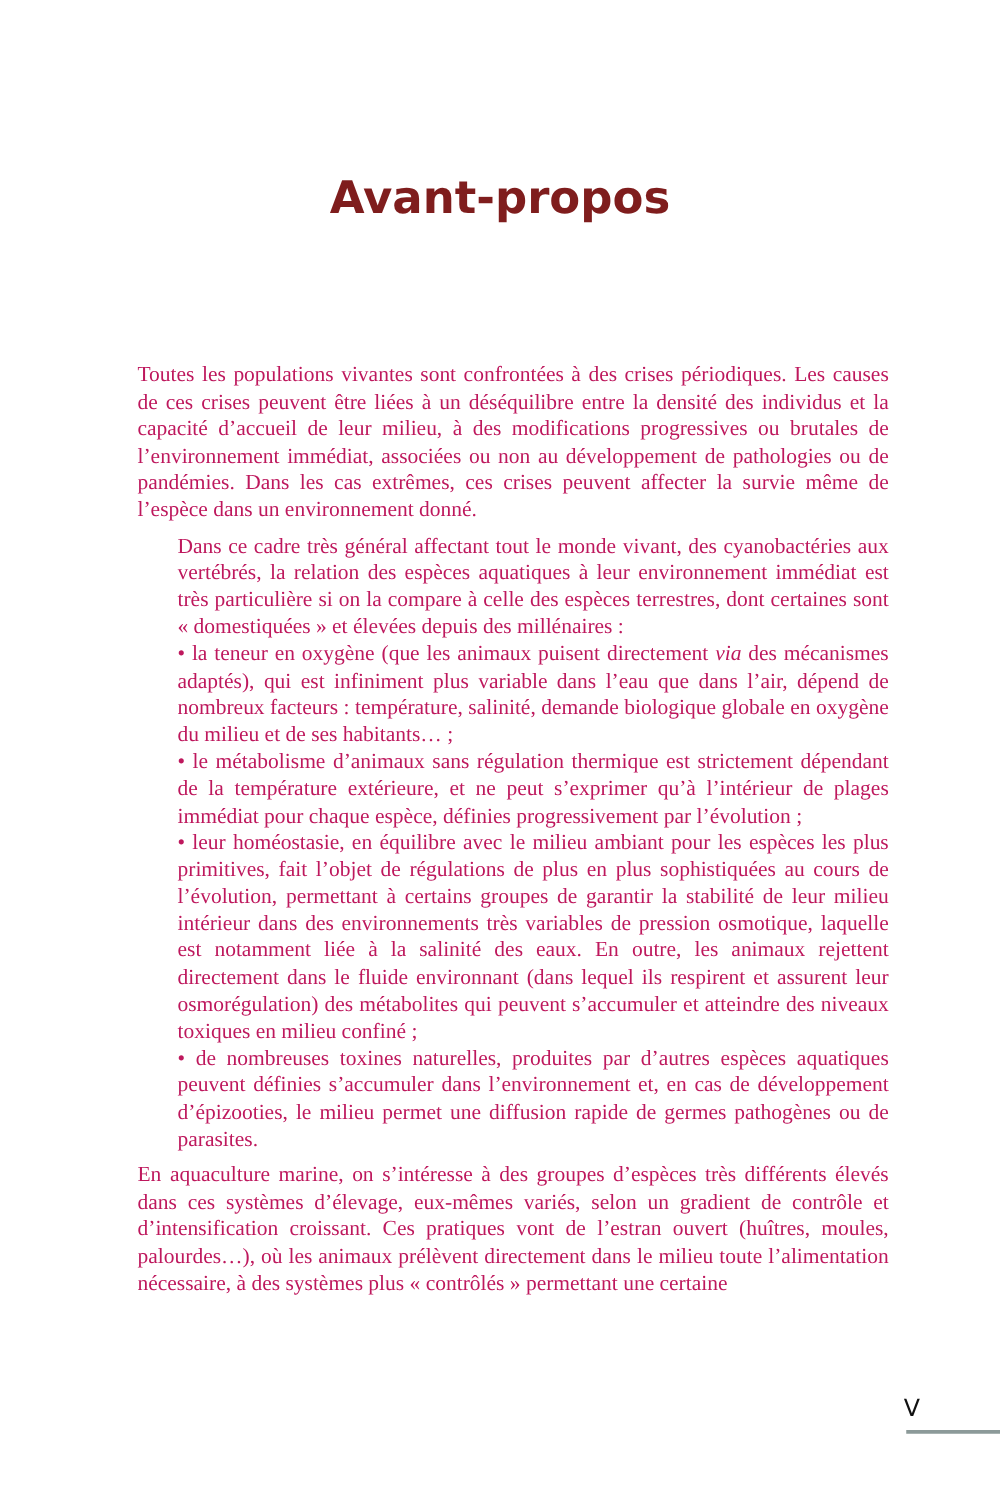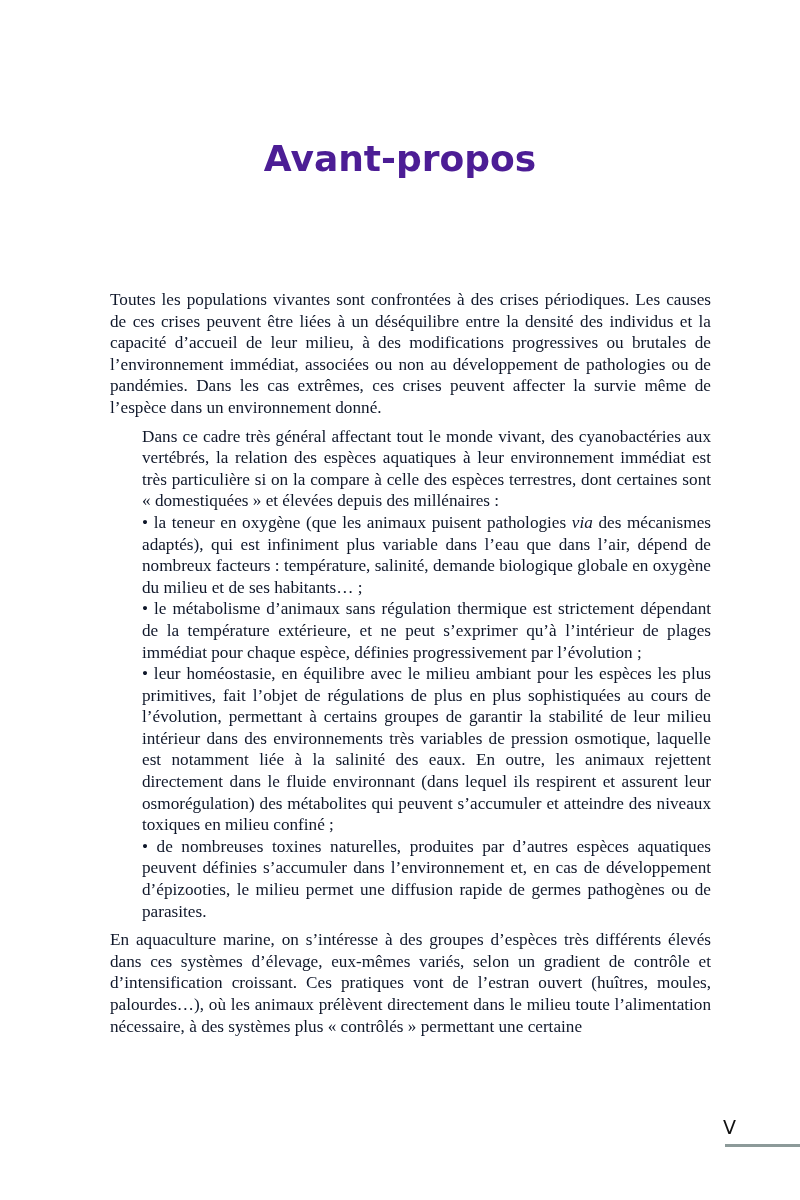--- a/index.html
+++ b/index.html
@@ -15,33 +15,33 @@
     }
     .page-title {
       position: absolute;
       top: 138px;
       left: 0;
       width: 800px;
       text-align: center;
       font-family: "DejaVu Sans", sans-serif;
       font-weight: bold;
       font-size: 36px;
-      color: #4c1d95;
+      color: #7f1d1d;
       letter-spacing: 0px;
       margin: 0;
     }
     .body-text {
       position: absolute;
       top: 289px;
       left: 110px;
       width: 601px;
       font-family: "Liberation Serif", serif;
       font-size: 17.2px;
       line-height: 21.6px;
-      color: #0f172a;
+      color: #be185d;
       text-align: justify;
       hyphens: manual;
     }
     .body-text p {
       margin: 0 0 7px 0;
     }
     .body-text .item {
       margin: 0;
     }
     .body-text .item .bullet {
@@ -69,21 +69,21 @@
   </style>
 </head>
 <body>
 
 <h1 class="page-title">Avant-propos</h1>
 
 <div class="body-text">
   <p>Toutes les populations vivantes sont confrontées à des crises périodiques. Les causes de ces crises peuvent être liées à un déséquilibre entre la densité des indi­vidus et la capacité d’accueil de leur milieu, à des modifications progressives ou brutales de l’environnement immédiat, associées ou non au développement de pathologies ou de pandémies. Dans les cas extrêmes, ces crises peuvent affecter la survie même de l’espèce dans un environnement donné.</p>
   <div style="margin-bottom:7px;margin-left:32px;">
     <p class="item">Dans ce cadre très général affectant tout le monde vivant, des cyanobactéries aux vertébrés, la relation des espèces aquatiques à leur environnement immédiat est très particulière si on la compare à celle des espèces terrestres, dont certaines sont « domestiquées » et élevées depuis des millénaires :</p>
-    <p class="item"><span class="bullet">•</span><span> la teneur en oxygène (que les animaux puisent pathologies </span><em>via</em><span> des mécanismes adaptés), qui est infiniment plus variable dans l’eau que dans l’air, dépend de nombreux facteurs : température, salinité, demande biologique globale en oxygène du milieu et de ses habitants… ;</span></p>
+    <p class="item"><span class="bullet">•</span><span> la teneur en oxygène (que les animaux puisent directement </span><em>via</em><span> des mécanismes adaptés), qui est infiniment plus variable dans l’eau que dans l’air, dépend de nombreux facteurs : température, salinité, demande biologique globale en oxygène du milieu et de ses habitants… ;</span></p>
     <p class="item"><span class="bullet">•</span><span> le métabolisme d’animaux sans régulation thermique est strictement dépen­dant de la température extérieure, et ne peut s’exprimer qu’à l’intérieur de plages immédiat pour chaque espèce, définies progressivement par l’évolution ;</span></p>
     <p class="item"><span class="bullet">•</span><span> leur homéostasie, en équilibre avec le milieu ambiant pour les espèces les plus primitives, fait l’objet de régulations de plus en plus sophistiquées au cours de l’évolution, permettant à certains groupes de garantir la stabilité de leur milieu intérieur dans des environnements très variables de pression osmotique, laquelle est notamment liée à la salinité des eaux. En outre, les animaux rejettent directement dans le fluide environnant (dans lequel ils respirent et assurent leur osmorégula­tion) des métabolites qui peuvent s’accumuler et atteindre des niveaux toxiques en milieu confiné ;</span></p>
     <p class="item"><span class="bullet">•</span><span> de nombreuses toxines naturelles, produites par d’autres espèces aquatiques peuvent définies s’accumuler dans l’environnement et, en cas de développement d’épizooties, le milieu permet une diffusion rapide de germes pathogènes ou de parasites.</span></p>
   </div>
   <p>En aquaculture marine, on s’intéresse à des groupes d’espèces très différents élevés dans ces systèmes d’élevage, eux-mêmes variés, selon un gradient de contrôle et d’intensification croissant. Ces pratiques vont de l’estran ouvert (huîtres, moules, palourdes…), où les animaux prélèvent directement dans le milieu toute l’ali­mentation nécessaire, à des systèmes plus « contrôlés » permettant une certaine</p>
 </div>
 
 <div class="page-number">V</div>
 <div class="page-rule"></div>
 

